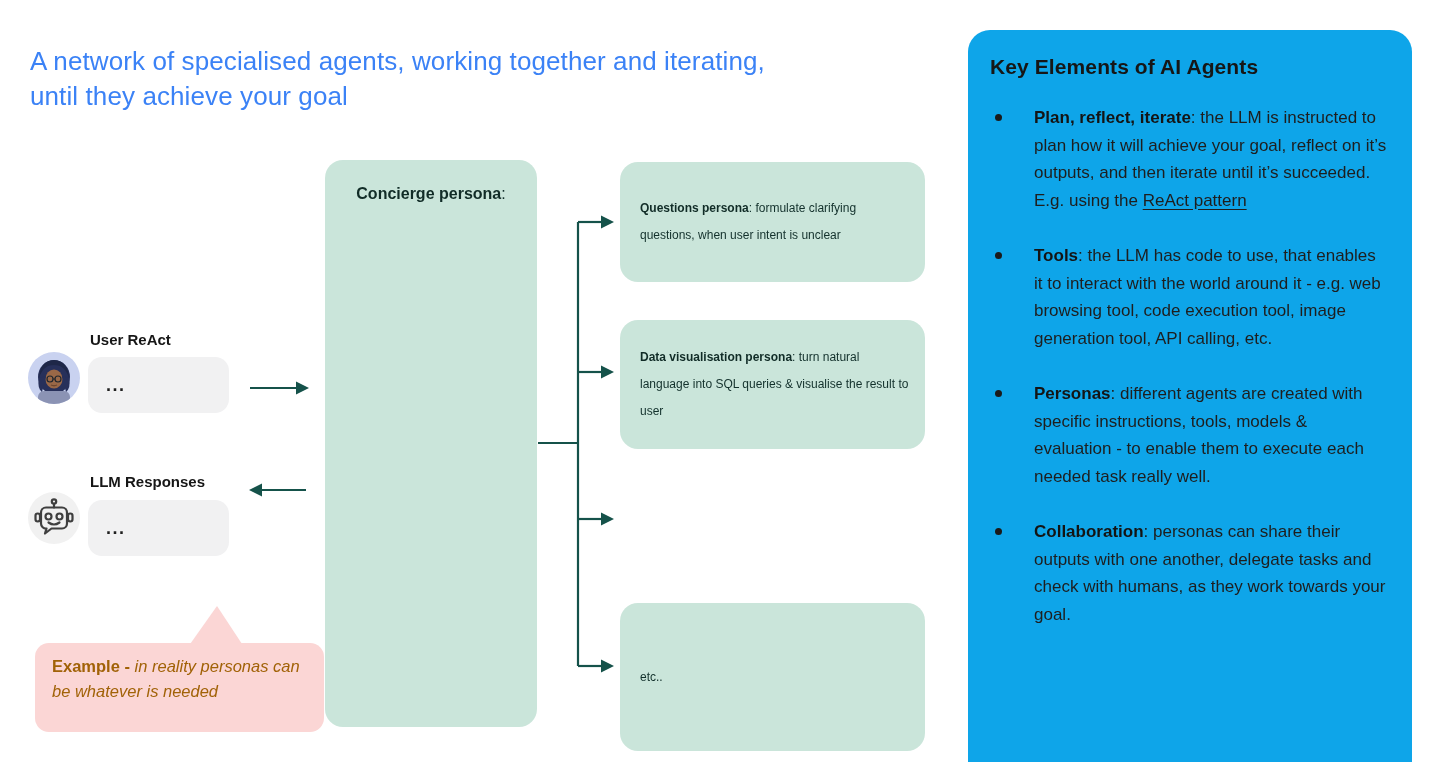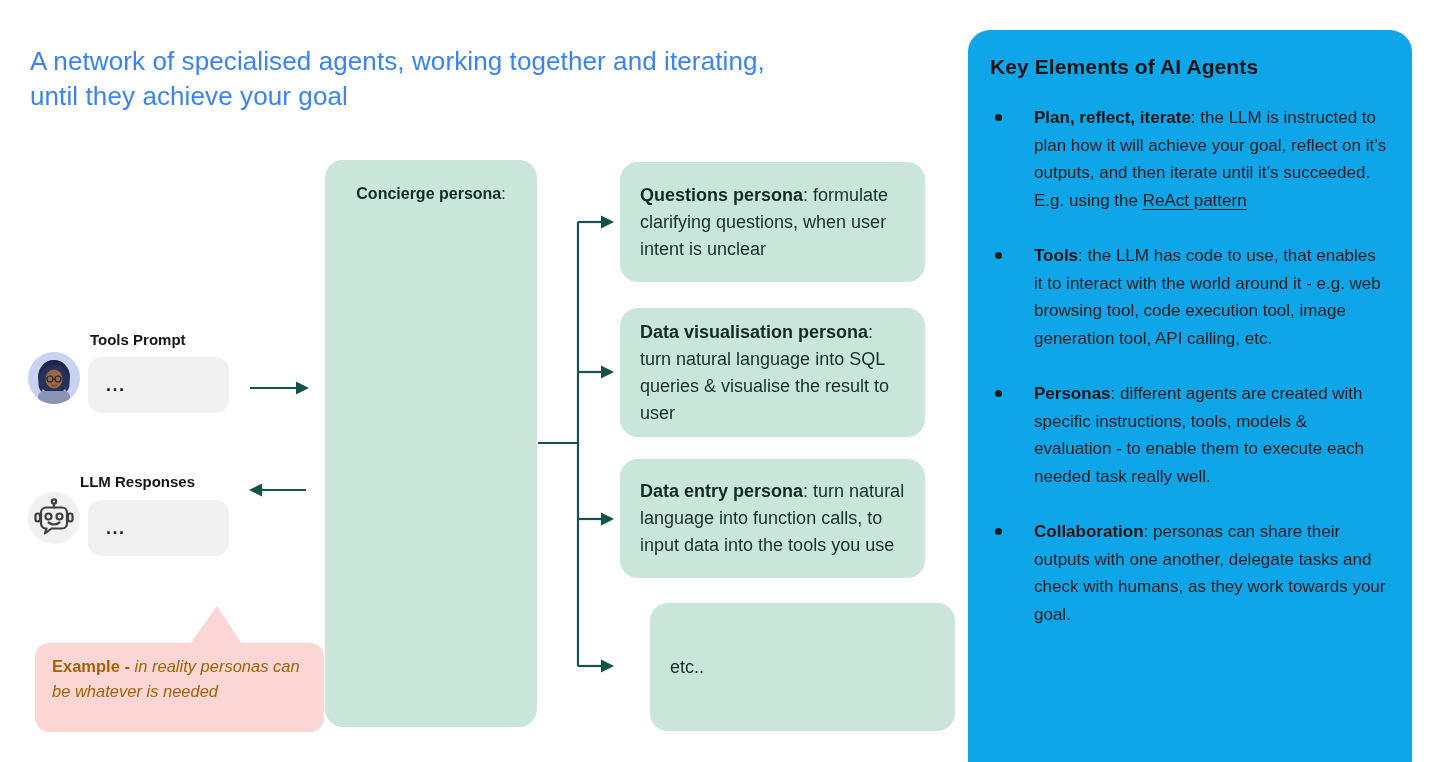--- a/index.html
+++ b/index.html
@@ -11,21 +11,21 @@
   .page-title {
     position:absolute; left:30px; top:44px; width:740px;
     font-size:26px; line-height:1.34; font-weight:500; color:#3b82f6;
     letter-spacing:0.1px;
   }
   
   .avatar-wrap { position:absolute; left:28px; top:352px; width:52px; height:52px; }
   .robot-wrap  { position:absolute; left:28px; top:492px; width:52px; height:52px; }
   .side-label { position:absolute; font-size:15px; font-weight:700; color:#161616; }
   .lbl-user { left:90px; top:331px; }
-  .lbl-llm  { left:80px; top:473px; }
+  .lbl-llm  { left:90px; top:473px; }
   .chat-box {
     position:absolute; left:88px; width:141px; height:56px;
     background:#f1f1f2; border-radius:14px; display:flex; align-items:center;
     padding-left:18px; font-weight:700; font-size:18px; letter-spacing:1.5px; color:#1f1f1f;
   }
   .box-user { top:357px; }
   .box-llm  { top:500px; }
   
   .concierge {
     position:absolute; left:325px; top:160px; width:212px; height:567px;
@@ -33,27 +33,27 @@
     display:flex; flex-direction:row; justify-content:center;
     padding:20px; font-size:16px; line-height:27px; color:#13312c;
     z-index:2;
   }
   .concierge .b, .persona .b { font-weight:700; color:#112c27; }
   
   .persona {
     position:absolute; left:620px; width:305px;
     background:var(--green); border-radius:18px;
     display:flex; flex-direction:column; justify-content:center;
-    padding:14px 16px 14px 20px; font-size:18px; line-height:27px; color:#13312c;
+    padding:14px 16px 14px 20px; font-size:12px; line-height:27px; color:#13312c;
     z-index:2;
   }
   .p1 { top:162px; height:120px; }
-  .p2 { top:308px; height:129px; }
+  .p2 { top:320px; height:129px; }
   .p3 { top:459px; height:119px; }
-  .p4 { top:603px; height:128px;margin-left:30px; }
+  .p4 { top:603px; height:148px; }
   
   .overlay { position:absolute; left:0; top:0; width:1440px; height:762px; z-index:1; }
   
   .example {
     position:absolute; left:35px; top:643px; width:289px; height:89px;
     background:var(--pink); border-radius:14px; z-index:2;
     padding:11px 14px 10px 17px; font-size:16.5px; line-height:25px; color:#a16207;
   }
   .example .b { font-weight:700; font-style:normal; }
   .example .it { font-style:italic; }
@@ -122,21 +122,21 @@
         <path d="M11,26 Q12,9 26,8 Q40,9 41,26 Q37,13 26,13 Q15,13 11,26 Z" fill="#1e2748"></path>
         <path d="M11,26 Q9,36 14,40 L18,24 Z" fill="#27305a"></path>
         <path d="M41,26 Q43,36 38,40 L34,24 Z" fill="#27305a"></path>
         <circle cx="22" cy="27" r="3" fill="none" stroke="#20262e" stroke-width="1.2"></circle>
         <circle cx="30" cy="27" r="3" fill="none" stroke="#20262e" stroke-width="1.2"></circle>
         <line x1="25" y1="27" x2="27" y2="27" stroke="#20262e" stroke-width="1.2"></line>
         <path d="M23,33 Q26,34.5 29,33" stroke="#6e4630" stroke-width="1.3" fill="none"></path>
       </g>
     </svg>
   </span>
-  <div class="side-label lbl-user">Tools Prompt</div>
+  <div class="side-label lbl-user">User ReAct</div>
   <div class="chat-box box-user">
     <span>...</span>
   </div>
 
   <span class="robot-wrap">
     <svg viewBox="0 0 52 52" width="52" height="52">
       <circle cx="26" cy="26" r="26" fill="#f1f1f1"></circle>
       <g stroke="#3f3f3f" stroke-width="2.2" fill="none" stroke-linecap="round" stroke-linejoin="round">
         <circle cx="26" cy="9.5" r="2.2"></circle>
         <line x1="26" y1="12" x2="26" y2="15.5"></line>
@@ -157,23 +157,20 @@
   <div class="concierge">
     <div><span class="b">Concierge persona</span><span>:</span></div>
   </div>
 
   <div class="persona p1">
     <div><span class="b">Questions persona</span><span>: </span><span>formulate clarifying questions, when user intent is unclear</span></div>
   </div>
   <div class="persona p2">
     <div><span class="b">Data visualisation persona</span><span>: </span><span>turn natural language into SQL queries &amp; visualise the result to user</span></div>
   </div>
-  <div class="persona p3">
-    <div><span class="b">Data entry persona</span><span>: </span><span>turn natural language into function calls, to input data into the tools you use</span></div>
-  </div>
   <div class="persona p4">
     <div><span class="b"></span><span></span><span>etc..</span></div>
   </div>
 
   <div class="example">
     <span class="b">Example - </span><span class="it">in reality personas can be whatever is needed</span>
   </div>
 
   <div class="key-panel">
     <div class="key-title">Key Elements of AI Agents</div>

